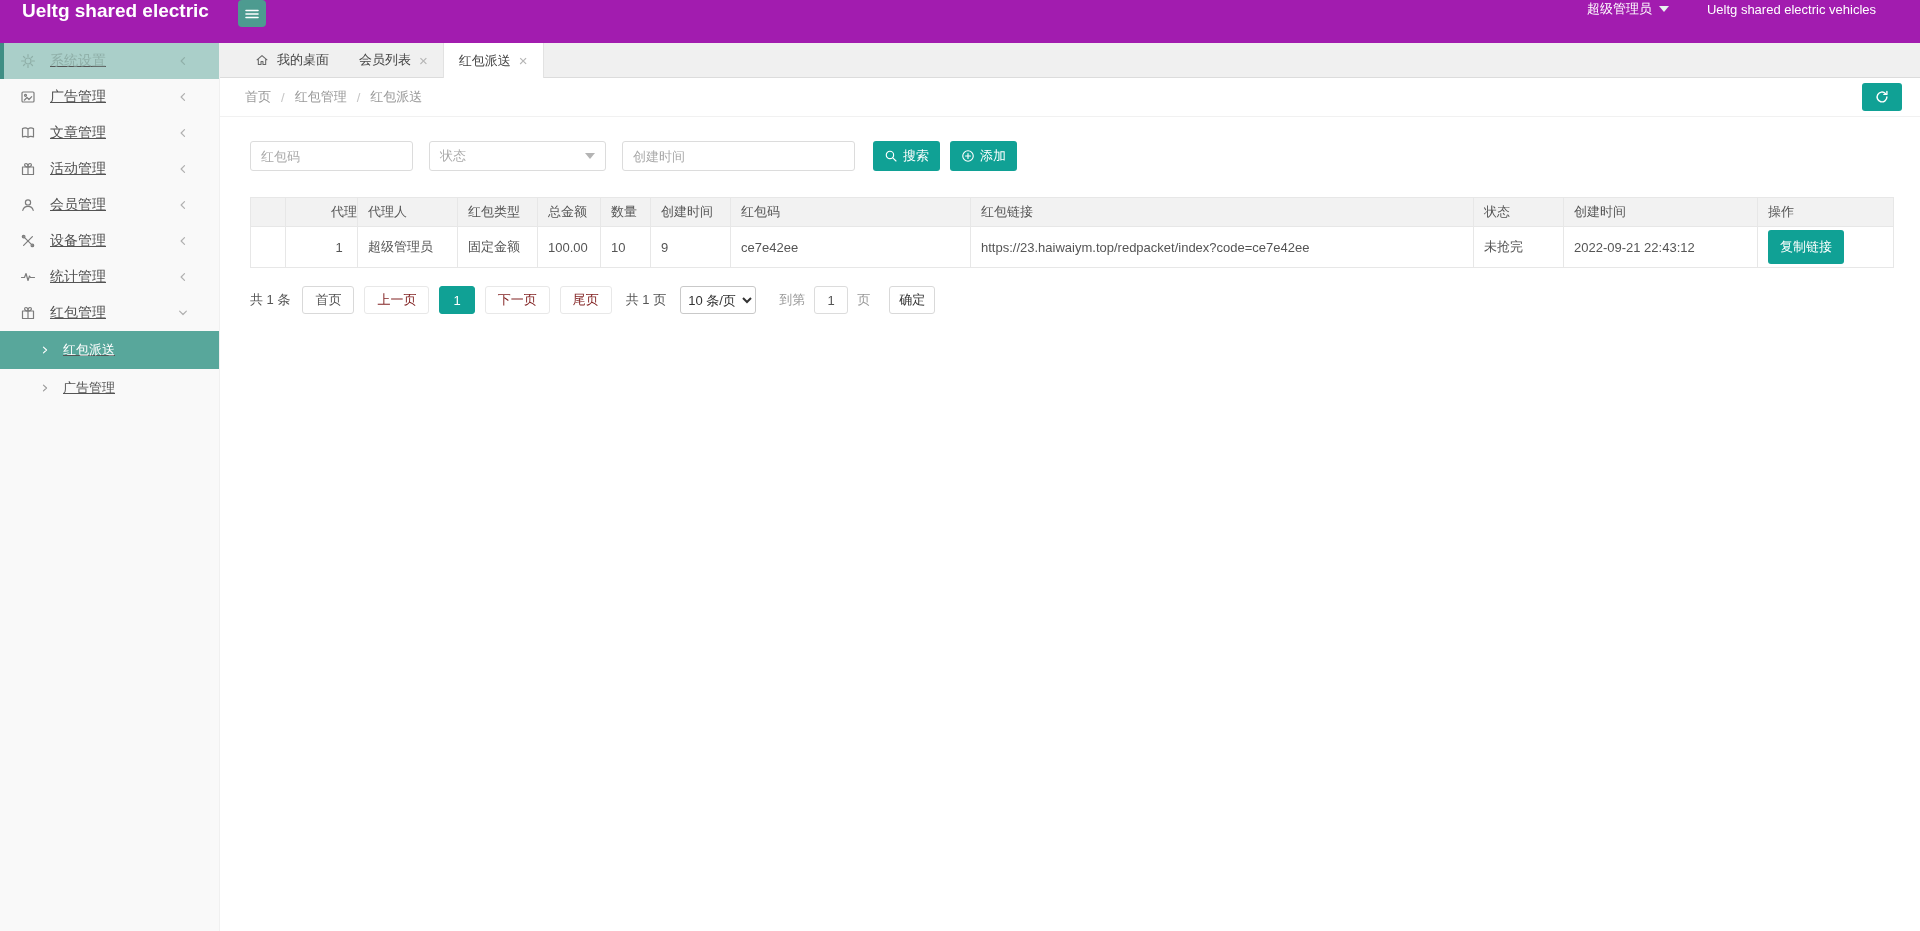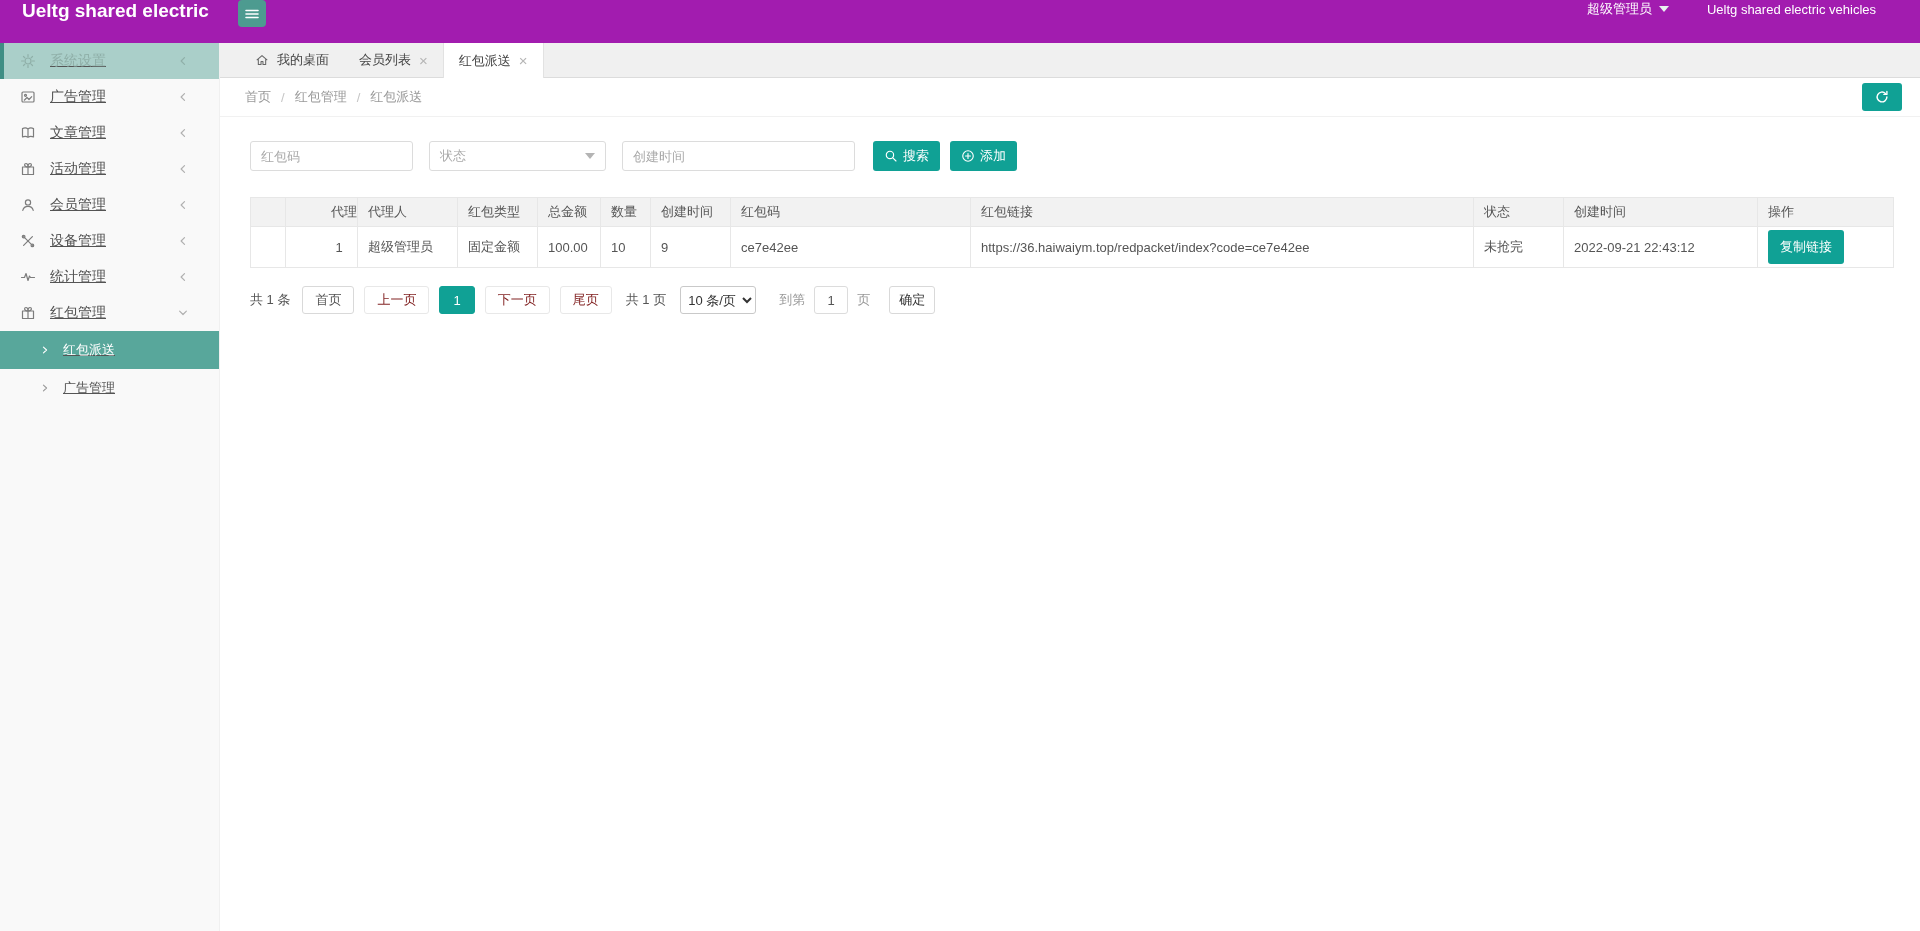--- a/index.html
+++ b/index.html
@@ -412,21 +412,21 @@
       <tbody>
         <tr>
           <td class="cc">1</td>
           <td class="cc">1</td>
           <td>超级管理员</td>
           <td>固定金额</td>
           <td>100.00</td>
           <td>10</td>
           <td class="red">9</td>
           <td>ce7e42ee</td>
-          <td>https://36.haiwaiym.top/redpacket/index?code=ce7e42ee</td>
+          <td>https://23.haiwaiym.top/redpacket/index?code=ce7e42ee</td>
           <td class="red">未抢完</td>
           <td>2022-09-21 22:43:12</td>
           <td>
             <button class="copy-btn">复制链接</button>
           </td>
         </tr>
       </tbody>
     </table>
 
     <div class="pager">

